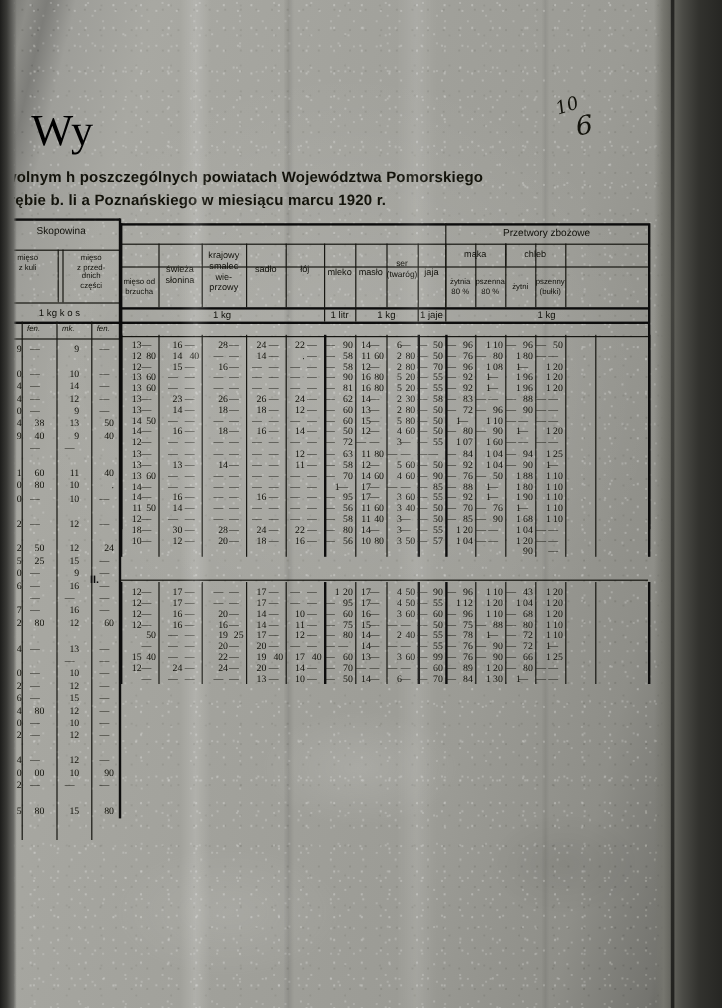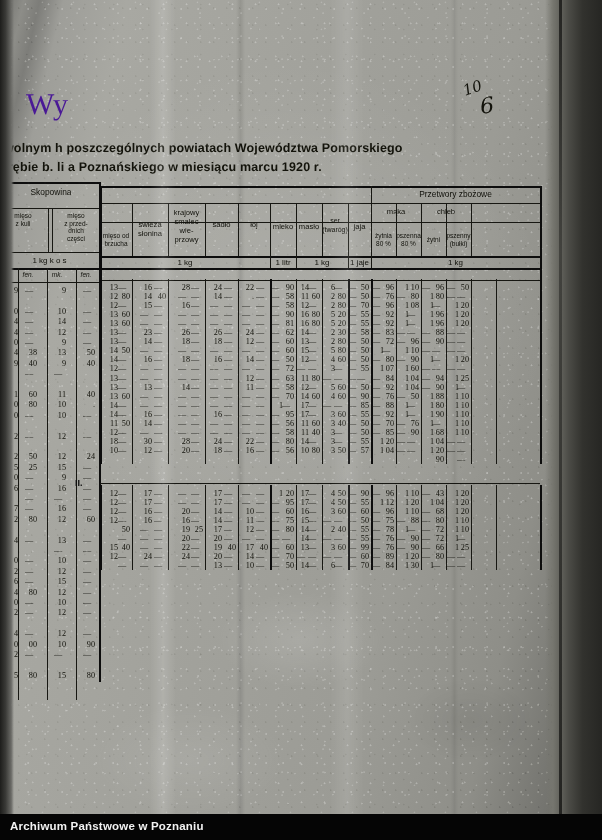--- a/index.html
+++ b/index.html
@@ -81,21 +81,21 @@
     text-rendering:geometricPrecision;
   }
   .rule{position:absolute;background:#1b1b16;}
   .vr{width:1px;}
   .vr.thick{width:2px;background:#111;}
   .hr{height:1px;}
   .hr.thick{height:2px;background:#111;}
 
   
   #title-big{
-    left:26px;top:88px;font-size:30px;letter-spacing:.5px;color:#4c1d95;
+    left:26px;top:88px;font-size:37px;letter-spacing:.5px;color:#000000;
   }
   .title-line{
     font-family:"Liberation Sans", sans-serif;
     font-weight:bold;font-size:12.5px;color:#17170f;letter-spacing:.15px;
   }
   #title-l1{left:4px;top:141px;}
   #title-l2{left:0px;top:160px;}
 
   
   .hand{
@@ -1114,16 +1114,13 @@
 
   </div>
 
   <div id="streaks"></div>
   <div id="blotch"></div>
   <div id="grain"></div>
 
   <div id="spine"></div>
   <div id="rightband"></div>
 
-  <div id="footer">
-    <div id="footer-text">Archiwum Państwowe w Poznaniu</div>
-  </div>
 </div>
 
 </body></html>

